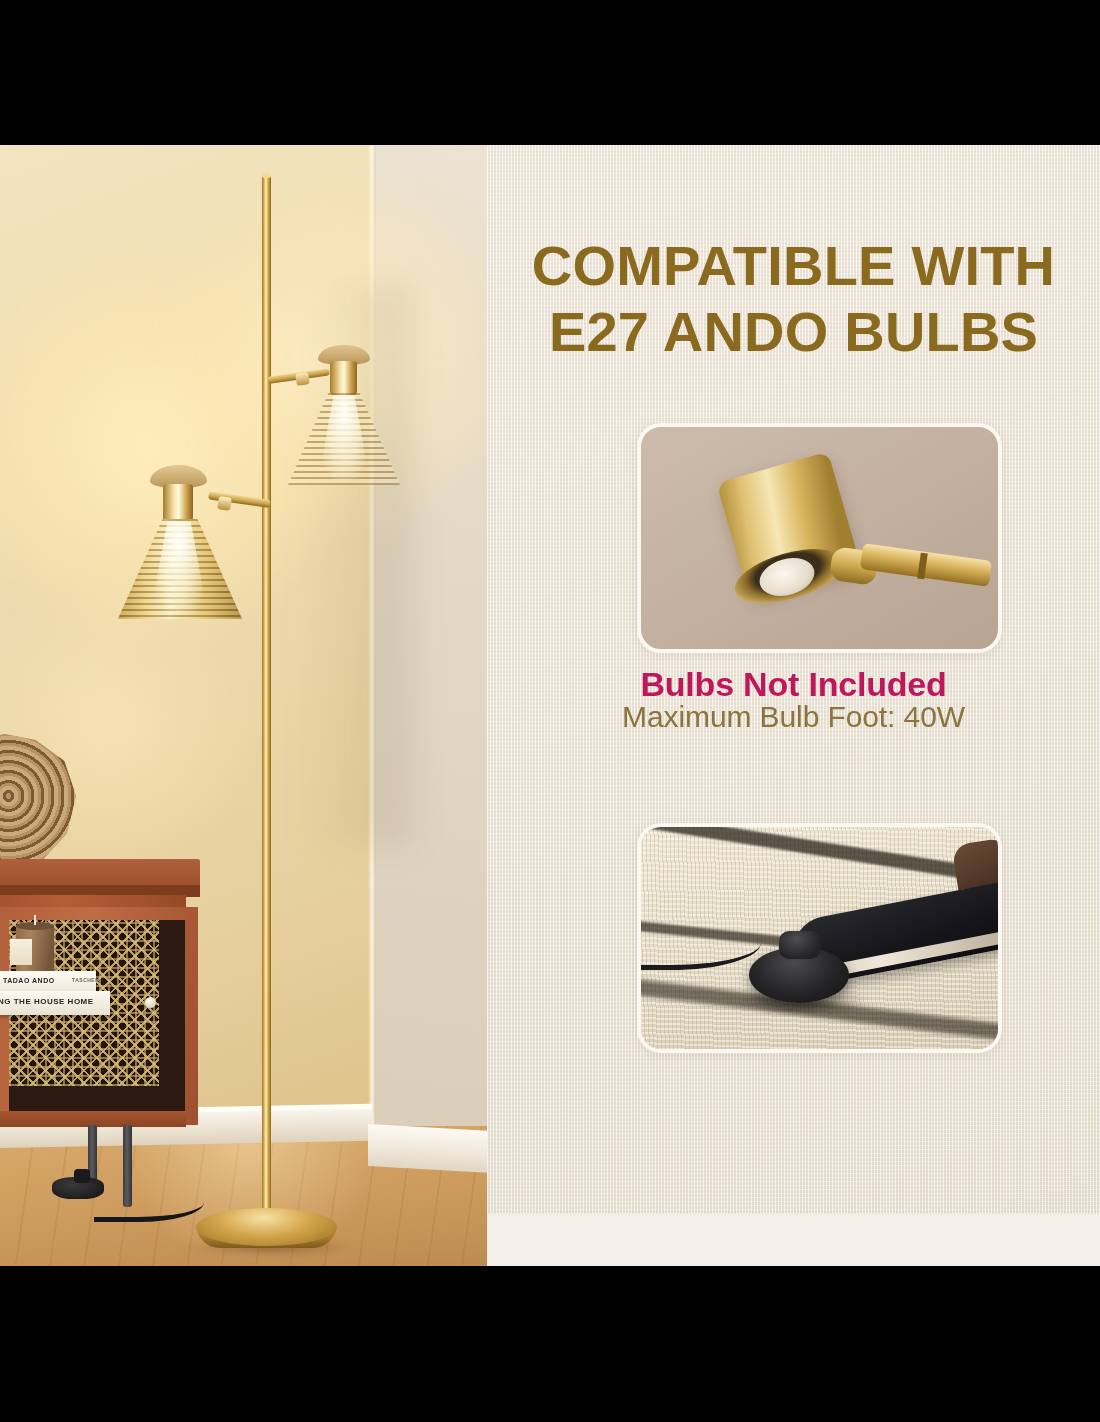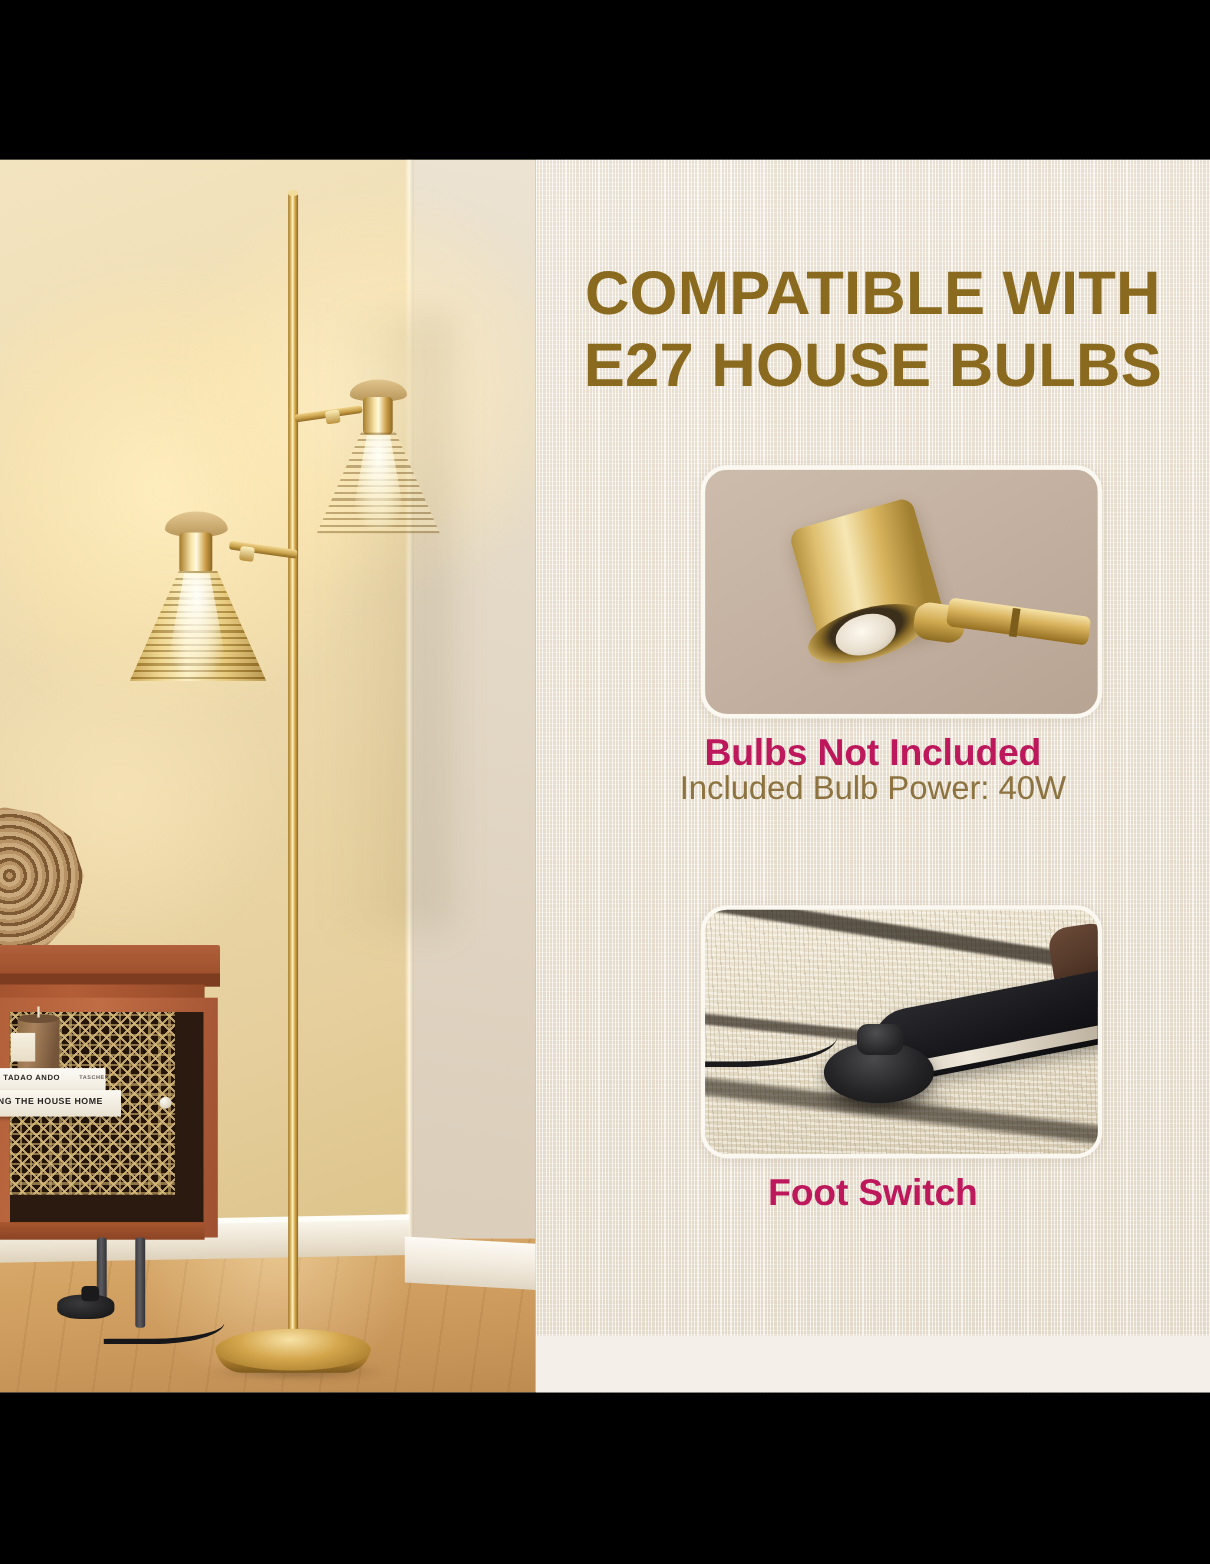--- a/index.html
+++ b/index.html
@@ -308,49 +308,48 @@
       <div class="lamp-base-sh"></div>
       <div class="lamp-base-side"></div>
       <div class="lamp-base"></div>
     </div>
 
     <div class="panel">
       <div class="panel-tex"></div>
 
       <div class="hgroup">
         <div class="h1">COMPATIBLE WITH</div>
-        <div class="h1 l2">E27 HOUSE BULBS</div>
+        <div class="h1 l2">E27 ANDO BULBS</div>
       </div>
 
       <div class="card card1">
         <div class="k1-head"></div>
         <div class="k1-rim"></div>
         <div class="k1-bulb"></div>
         <div class="k1-neck"></div>
         <div class="k1-rod"></div>
         <div class="k1-band"></div>
       </div>
       <div class="cap-t cap-bold cap1">Bulbs Not Included</div>
-      <div class="cap-t cap-reg  cap2">Included Bulb Power: 40W</div>
+      <div class="cap-t cap-reg  cap2">Maximum Bulb Foot: 40W</div>
 
       <div class="card card2">
         <div class="k2-rug"></div>
         <div class="k2-st1"></div>
         <div class="k2-st2"></div>
         <div class="k2-st3"></div>
         <div class="k2-cord"></div>
         <div class="k2-ankle"></div>
         <div class="k2-skin"></div>
         <div class="k2-shoe"></div>
         <div class="k2-sole"></div>
         <div class="k2-swsh"></div>
         <div class="k2-sw"></div>
         <div class="k2-swtop"></div>
       </div>
       <div class="cap-t cap-bold cap3">
-        <div>Foot Switch</div>
       </div>
 
       <div class="panel-bottom"></div>
     </div>
 
   </div>
 </div>
 
 </body></html>

